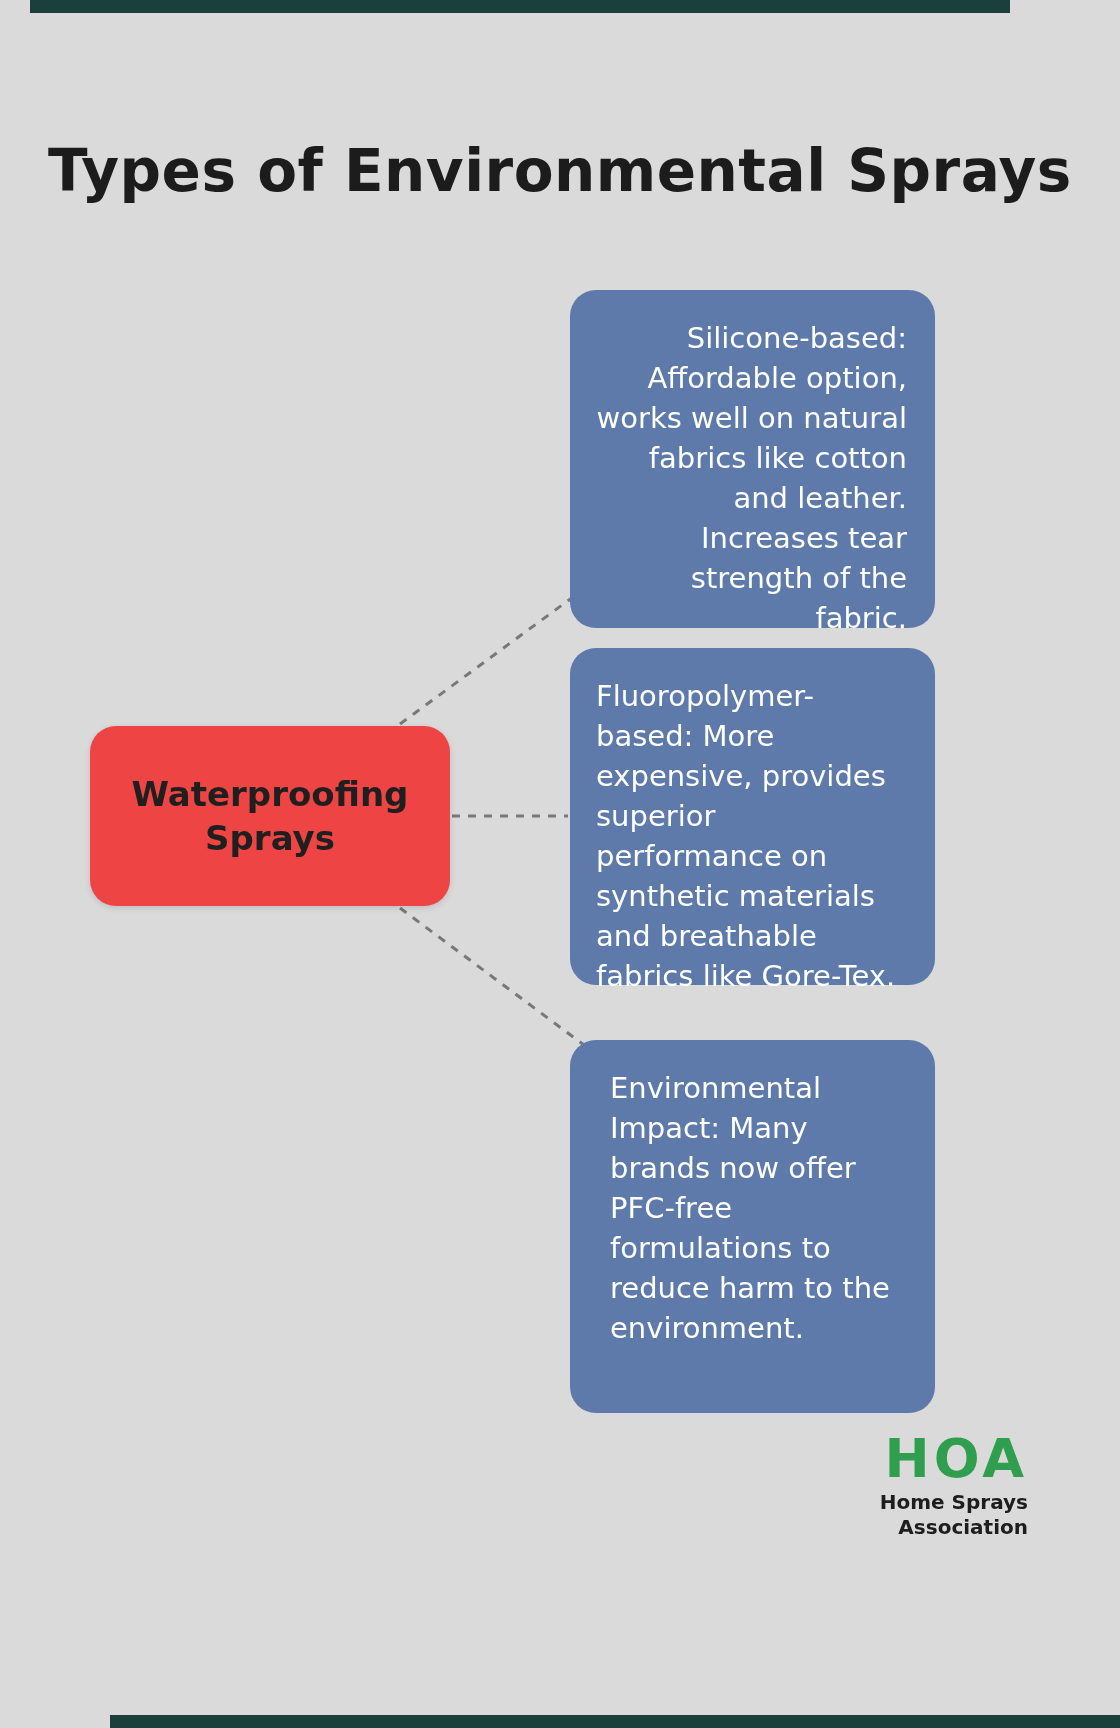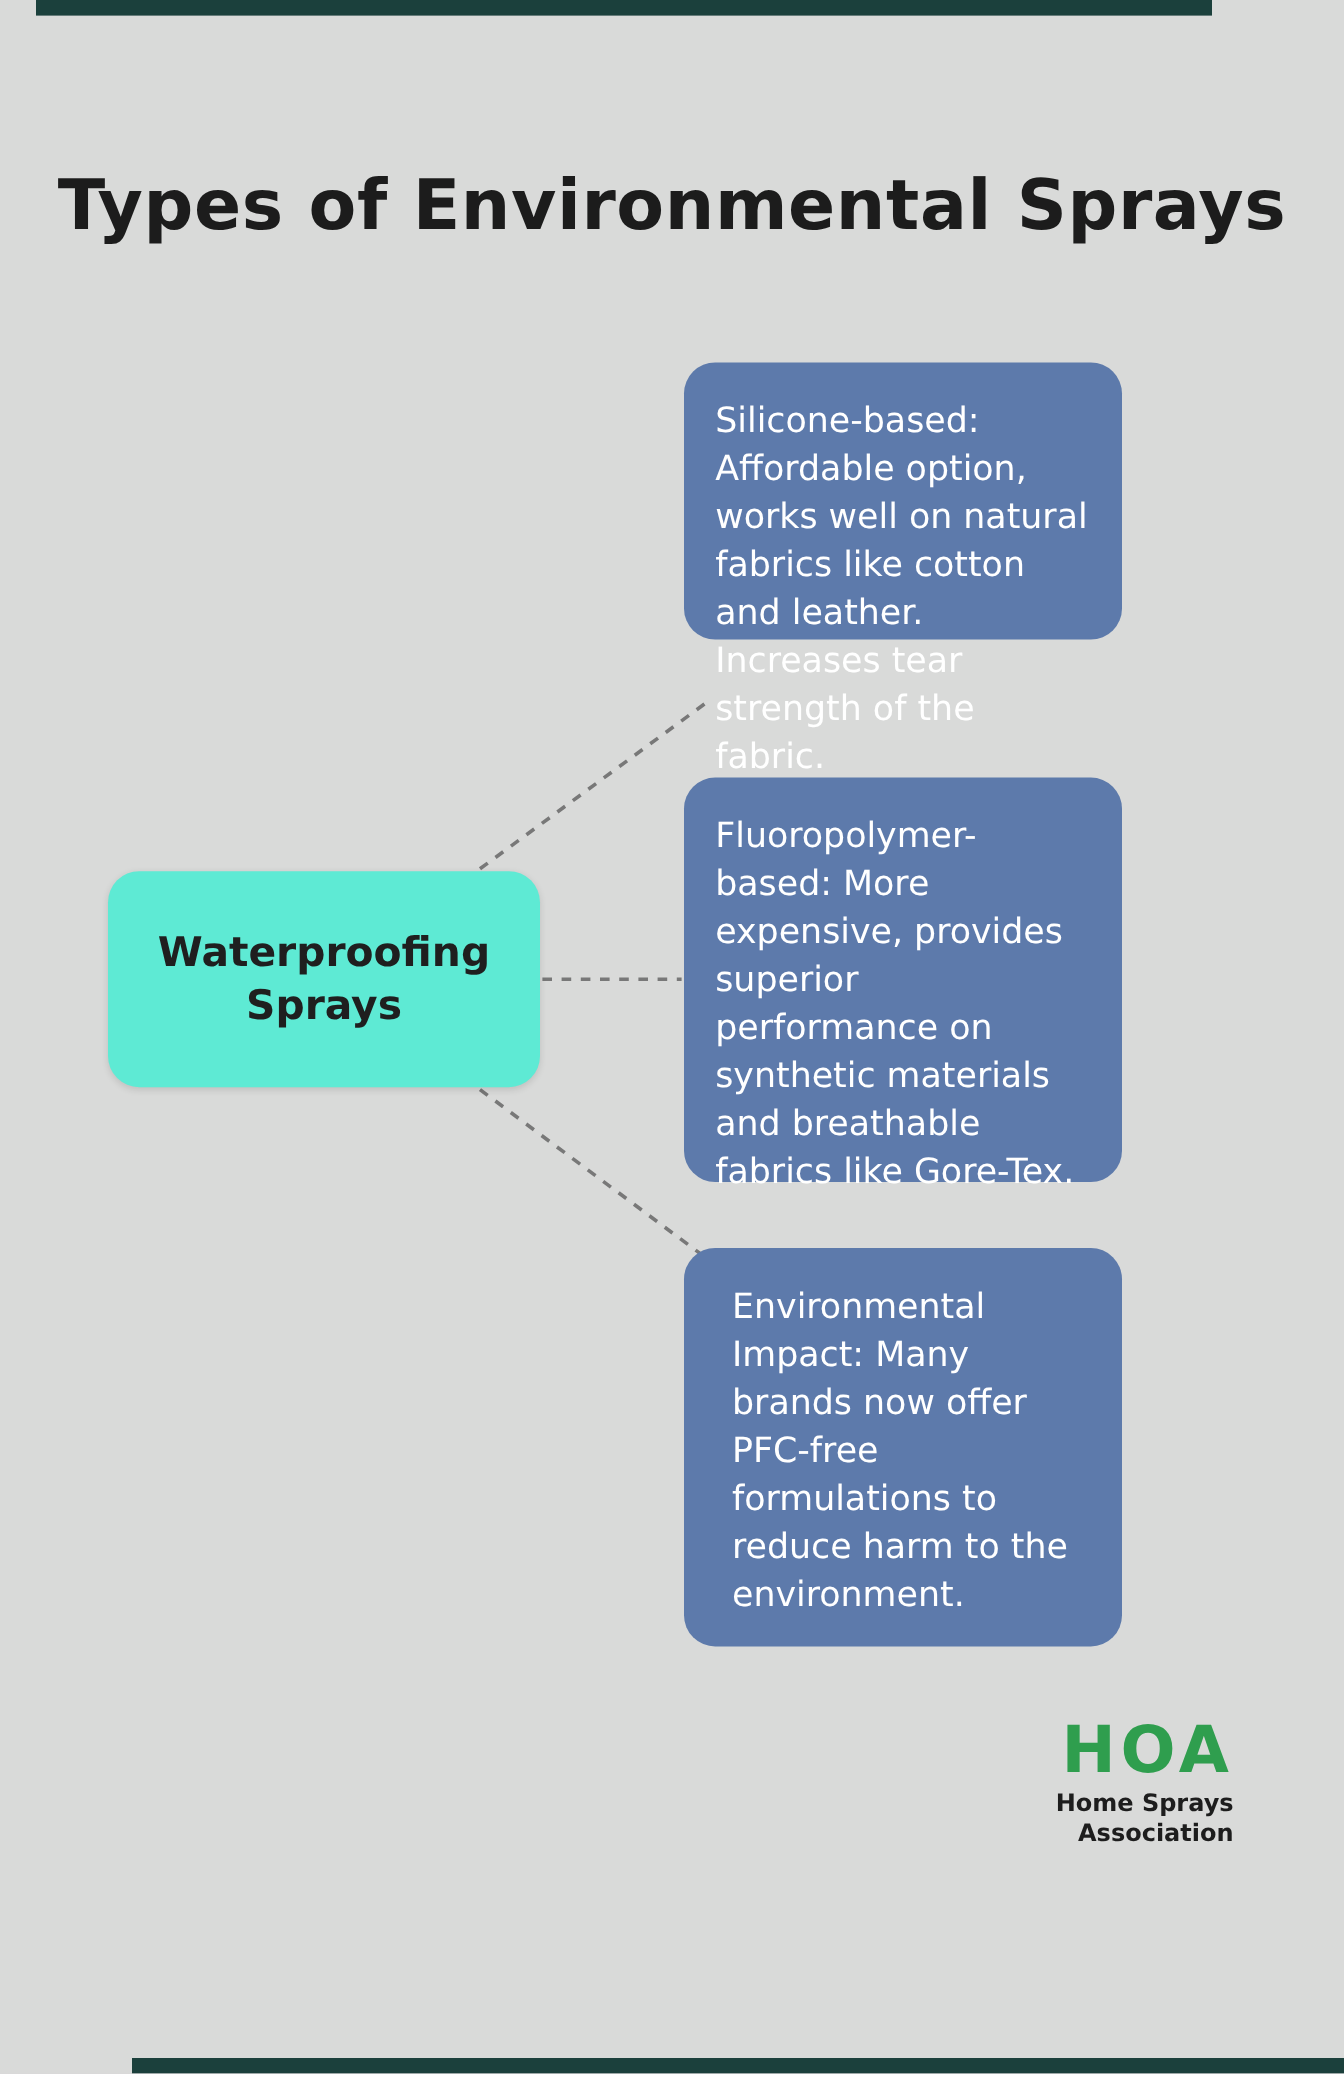--- a/index.html
+++ b/index.html
@@ -44,21 +44,21 @@
     stroke-width: 3;
     stroke-dasharray: 8 8;
   }
 
   .center-node {
     position: absolute;
     left: 90px;
     top: 726px;
     width: 360px;
     height: 180px;
-    background: #5eead4;
+    background: #ef4444;
     border-radius: 26px;
     box-shadow: 0 2px 6px rgba(0,0,0,0.12);
     display: flex;
     align-items: center;
     justify-content: center;
     text-align: center;
     padding: 10px 34px;
   }
   .center-node .label {
     font-size: 34px;
@@ -71,23 +71,23 @@
     position: absolute;
     left: 570px;
     width: 365px;
     background: #5d7aab;
     border-radius: 26px;
     color: #ffffff;
     padding: 28px 28px 28px 26px;
     font-size: 29px;
     line-height: 1.38;
   }
-  .leaf-node.n1 { top: 302px; height: 231px; }
+  .leaf-node.n1 { top: 290px; height: 338px; text-align: right; }
   .leaf-node.n2 { top: 648px; height: 337px; }
-  .leaf-node.n3 { top: 1040px; height: 332px; padding-left: 40px; }
+  .leaf-node.n3 { top: 1040px; height: 373px; padding-left: 40px; }
 
   .logo {
     position: absolute;
     right: 92px;
     top: 1432px;
     text-align: right;
   }
   .logo .acronym {
     font-size: 54px;
     font-weight: 800;

